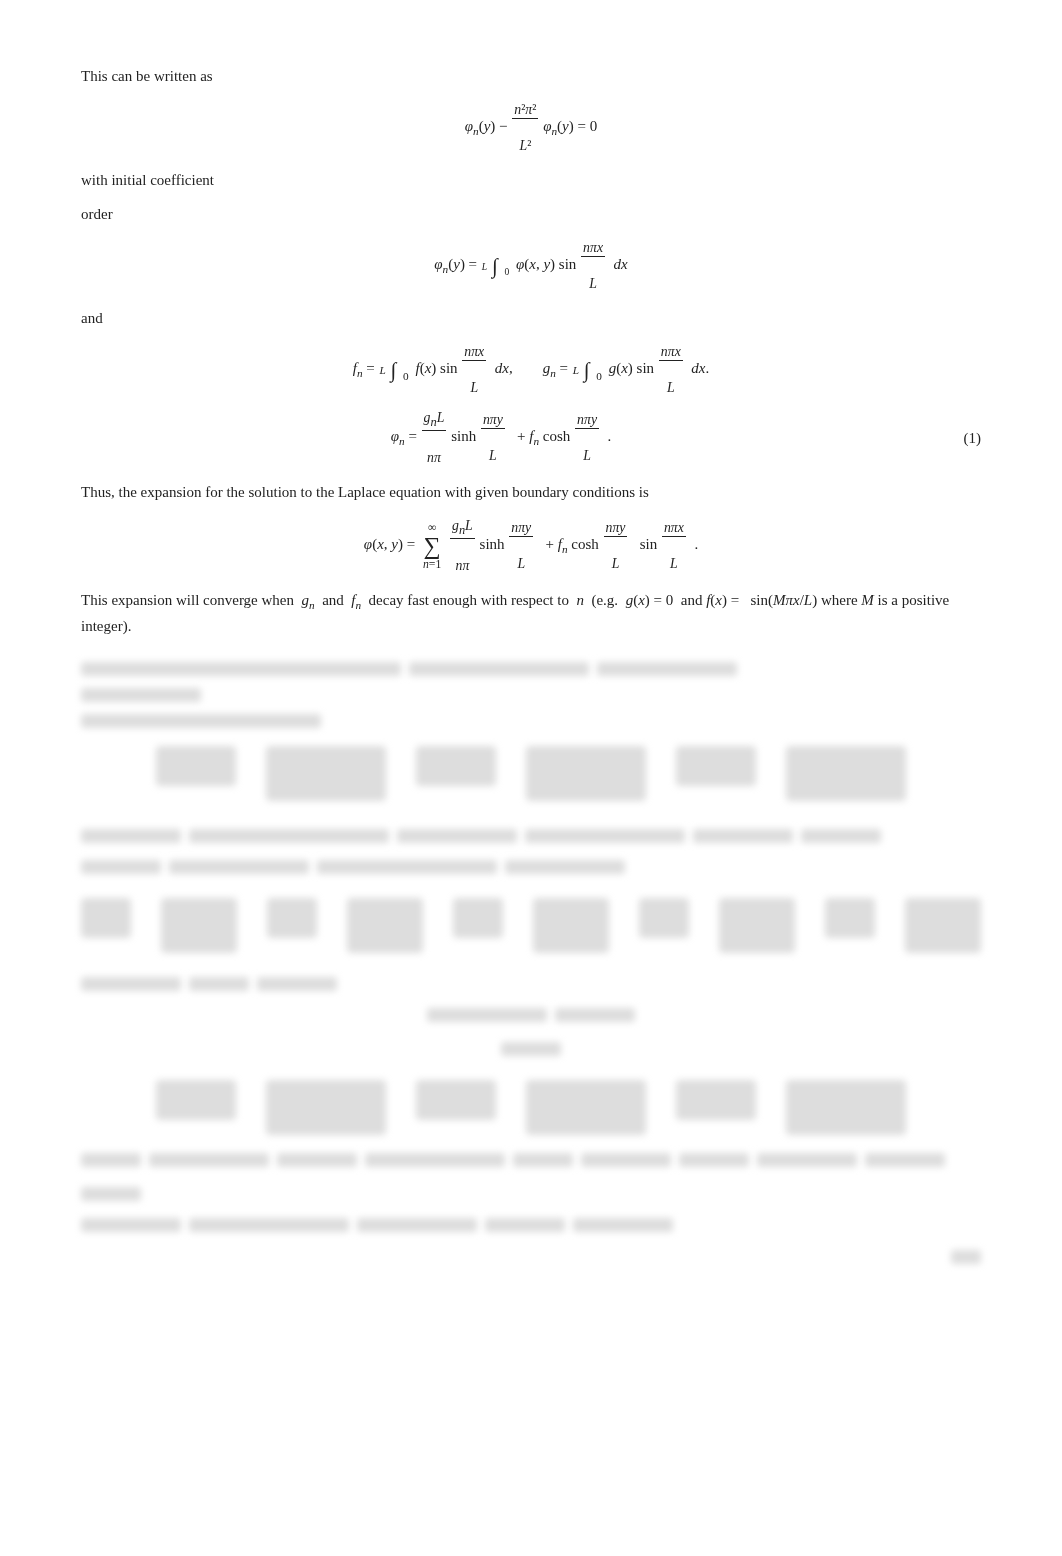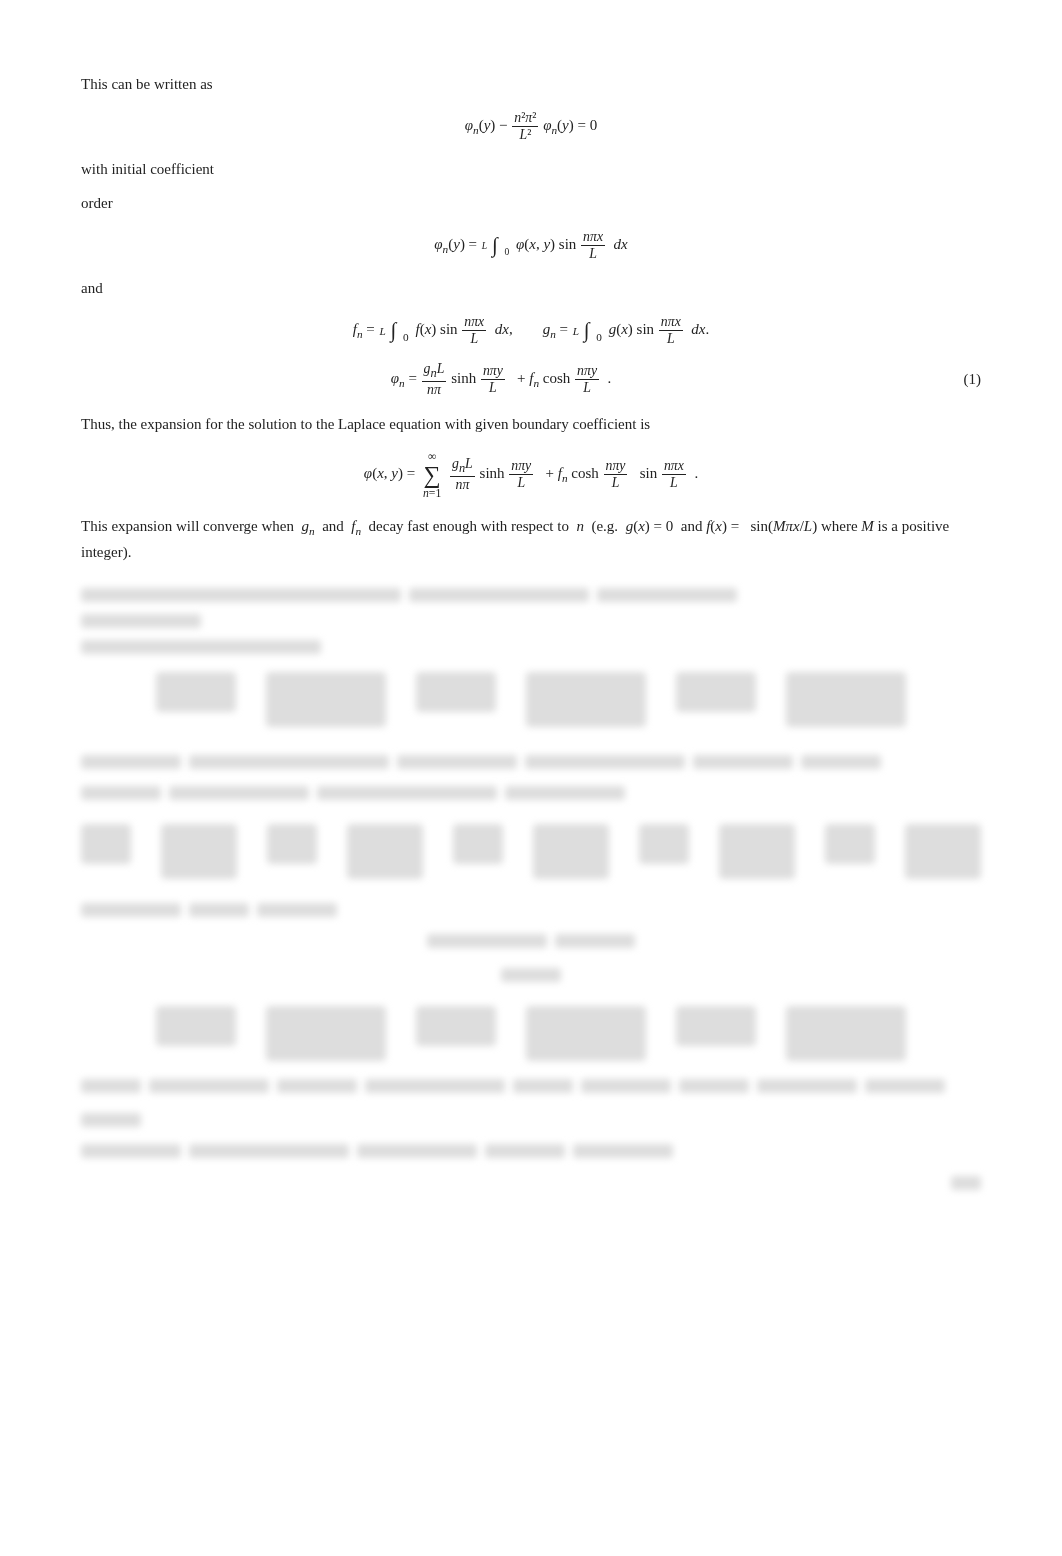--- a/index.html
+++ b/index.html
@@ -7,21 +7,21 @@
       background: #fff;
       font-family: 'Times New Roman', Times, serif;
       font-size: 15px;
       color: #222;
       width: 1062px;
       min-height: 1556px;
       padding: 60px 80px;
     }
     .page {
       max-width: 900px;
-      margin: 12px auto;
+      margin: 4px auto;
     }
     p {
       margin-bottom: 10px;
       line-height: 1.6;
     }
     .math-block {
       text-align: center;
       margin: 14px 0;
       font-size: 15px;
       position: relative;
@@ -32,20 +32,21 @@
       top: 50%;
       transform: translateY(-50%);
       font-size: 15px;
     }
     .frac {
       display: inline-flex;
       flex-direction: column;
       vertical-align: middle;
       font-size: 0.92em;
       margin: 0 1px;
+      gap: 19px;
     }
     .frac .num {
       border-bottom: 1px solid #222;
       padding: 0 2px;
       text-align: center;
     }
     .frac .den {
       padding: 0 2px;
       text-align: center;
     }
@@ -180,21 +181,21 @@
     </span>
     &nbsp; + <i>f</i><sub class="sub"><i>n</i></sub> cosh
     <span class="frac">
       <span class="num"><i>nπy</i></span>
       <span class="den"><i>L</i></span>
     </span>
     &nbsp;.
     <span class="eq-number">(1)</span>
   </div>
 
-  <p>Thus, the expansion for the solution to the Laplace equation with given boundary coefficient is</p>
+  <p>Thus, the expansion for the solution to the Laplace equation with given boundary conditions is</p>
 
   <div class="math-block">
     <i>φ</i>(<i>x</i>, <i>y</i>) =
     <span style="display:inline-flex; flex-direction:column; align-items:center; vertical-align:middle; margin: 0 4px;">
       <span style="font-size:0.78em;">∞</span>
       <span style="font-size:1.6em; line-height:1;">∑</span>
       <span style="font-size:0.78em;"><i>n</i>=1</span>
     </span>
     <span class="frac">
       <span class="num"><i>g</i><sub class="sub" style="font-size:0.9em;"><i>n</i></sub><i>L</i></span>

